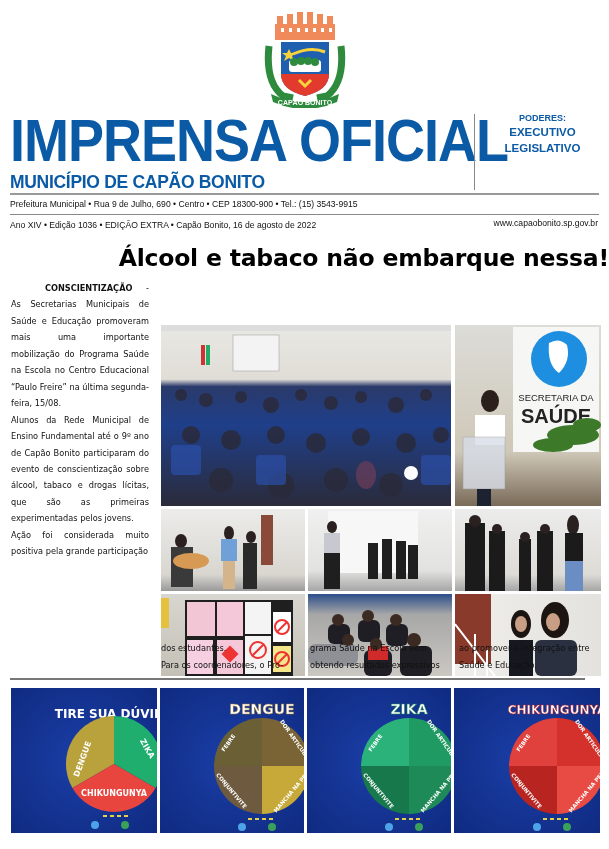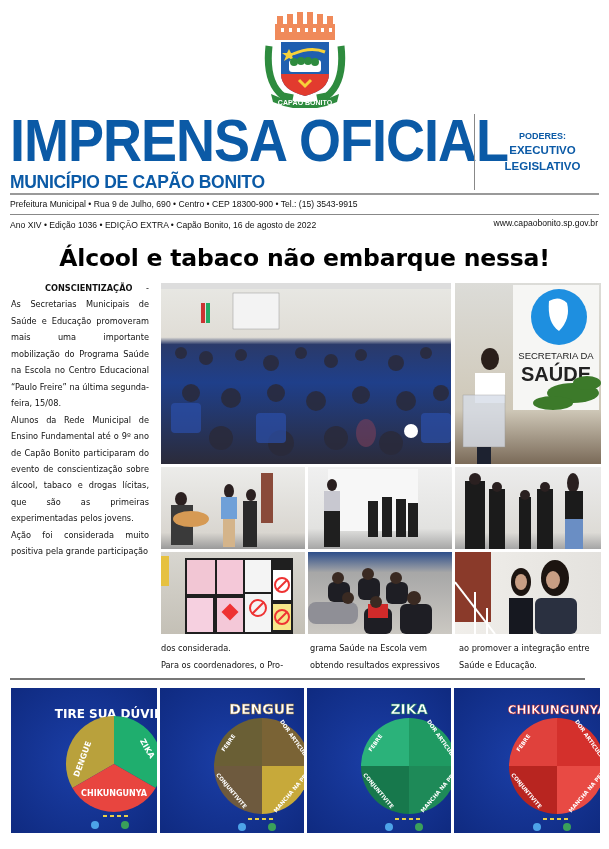--- a/index.html
+++ b/index.html
@@ -4,36 +4,36 @@
 <style>
   * { box-sizing: border-box; margin: 0; padding: 0; }
   html, body { width: 609px; height: 849px; background: #ffffff; overflow: hidden; }
   body { position: relative; font-family: "DejaVu Sans", sans-serif; color: #111; }
 
   .crest { position: absolute; left: 263px; top: 12px; width: 84px; height: 96px; }
 
   .masthead-title { position: absolute; left: 10px; top: 110px; font-family: "Liberation Sans", sans-serif; font-weight: bold; color: #0b5aa6; font-size: 54px; letter-spacing: -1px; transform: scaleY(1.08); transform-origin: top left; line-height: 56px; white-space: nowrap; }
   .masthead-sub { position: absolute; left: 10px; top: 170px; font-family: "Liberation Sans", sans-serif; font-weight: bold; color: #0b5aa6; font-size: 17.5px; line-height: 20px; letter-spacing: -0.3px; white-space: nowrap; transform: scaleY(1.1); transform-origin: top left; }
   .vdivider { position: absolute; left: 474px; top: 114px; width: 1px; height: 76px; background: #888; }
-  .poderes { position: absolute; left: 476px; top: 130px; width: 133px; text-align: center; font-family: "Liberation Sans", sans-serif; font-weight: bold; color: #0b5aa6; }
+  .poderes { position: absolute; left: 476px; top: 112px; width: 133px; text-align: center; font-family: "Liberation Sans", sans-serif; font-weight: bold; color: #0b5aa6; }
   .poderes .lbl { font-size: 9px; line-height: 12px; }
   .poderes .val { font-size: 11.5px; line-height: 16px; }
 
   .hr { position: absolute; height: 1px; background: #888; }
   .hr.thick { height: 2px; background: #777; }
 
   .infoline { position: absolute; font-family: "Liberation Sans", sans-serif; font-size: 8.6px; color: #111; white-space: nowrap; }
 
-  .headline { position: absolute; left: 0; top: 244px; width: 609px; text-align: center; font-family: "DejaVu Sans", sans-serif; font-weight: bold; font-size: 23.5px; color: #000; letter-spacing: -0.2px; }
+  .headline { position: absolute; left: 0; top: 244px; width: 609px; text-align: right; font-family: "DejaVu Sans", sans-serif; font-weight: bold; font-size: 23.5px; color: #000; letter-spacing: -0.2px; }
 
   .col-left { position: absolute; left: 11px; top: 280px; width: 138px; font-family: "DejaVu Sans", sans-serif; font-size: 8.2px; line-height: 16.45px; text-align: justify; color: #111; }
   .col-left p { margin: 0; }
   .col-left .lead { font-weight: bold; padding-left: 34px; }
 
-  .photo { position: absolute; overflow: hidden; }
+  .photo { position: absolute; overflow: hidden; margin-top: 42px; }
   .bottom-col { position: absolute; top: 640px; font-family: "DejaVu Sans", sans-serif; font-size: 8.2px; line-height: 16.5px; text-align: justify; color: #111; }
 
   .panel { position: absolute; top: 688px; height: 145px; overflow: hidden; padding-left: 30px; }
 </style>
 </head>
 <body>
 
 <div class="crest">
   <svg width="84" height="96" viewBox="0 0 84 96">
 
@@ -261,21 +261,21 @@
     <ellipse cx="66" cy="30" rx="10" ry="14" fill="#1c1410"></ellipse>
       <ellipse cx="66" cy="30" rx="6" ry="8" fill="#c89e84"></ellipse>
     <rect x="54" y="46" width="24" height="36" fill="#161820"></rect>
     <ellipse cx="100" cy="26" rx="14" ry="18" fill="#1c1410"></ellipse>
       <ellipse cx="98" cy="28" rx="7" ry="9" fill="#c89e84"></ellipse>
     <rect x="80" y="46" width="42" height="36" rx="6" fill="#2a3040"></rect>
   </svg>
 </div>
 
 <div class="bottom-col" style="left:161px; width:138px;">
-  <div>dos considerada.</div>
+  <div>dos estudantes.</div>
   <div>Para os coordenadores, o Pro-</div>
 </div>
 <div class="bottom-col" style="left:310px; width:138px;">
   <div>grama Saúde na Escola vem</div>
   <div>obtendo resultados expressivos</div>
 </div>
 <div class="bottom-col" style="left:459px; width:142px;">
   <div>ao promover a integração entre</div>
   <div>Saúde e Educação.</div>
 </div>

